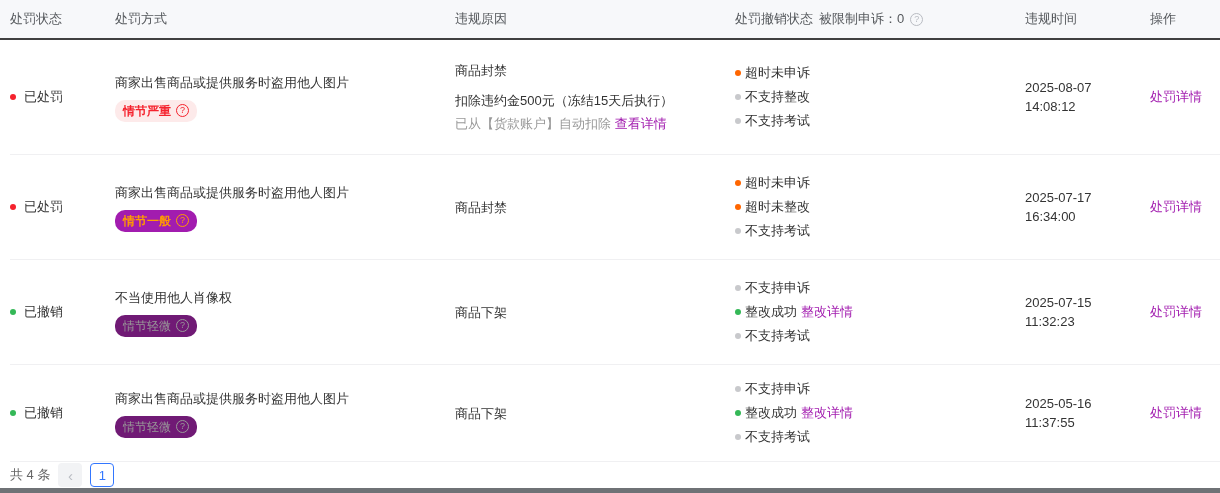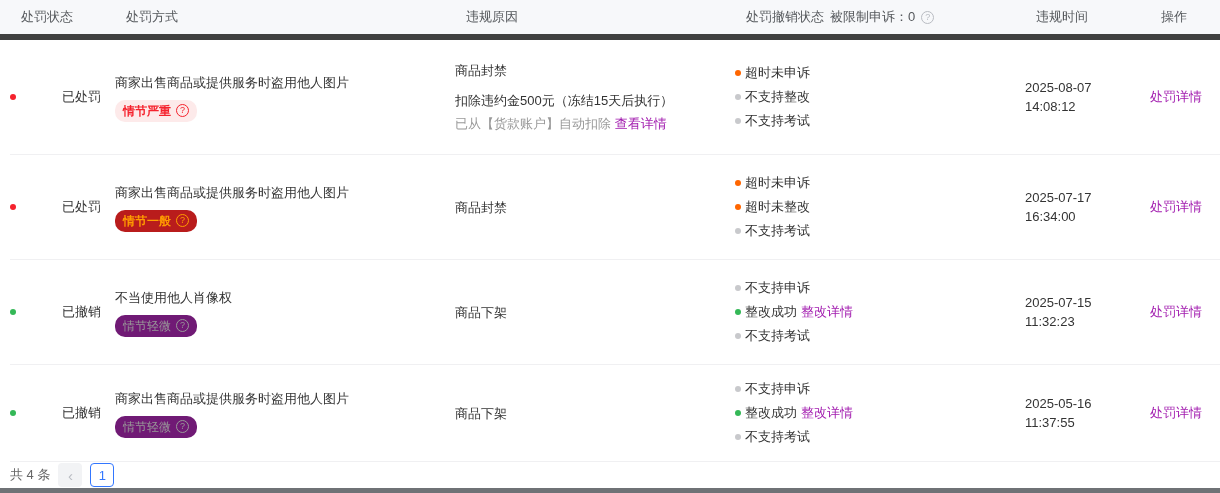--- a/index.html
+++ b/index.html
@@ -10,39 +10,39 @@
     font-size:13px; color:#333;
   }
   .table { width:1220px; padding-left:10px; }
   .grid-row {
     display:grid;
     grid-template-columns:105px 340px 280px 290px 125px 70px;
     align-items:center;
   }
   .thead {
     height:40px; background:#f7f8fa; color:#55585c;
-    border-bottom:6px solid #404040;
-    margin-left:-10px; padding-left:21px;
+    border-bottom:2px solid #404040;
+    margin-left:-10px; padding-left:10px;
   }
   .thead .cell { display:flex; align-items:center; gap:6px; }
   .underlink { color:#55585c; text-underline-offset:3px; cursor:pointer; }
   .row { border-bottom:1px solid #f0f0f2; }
   .r1 { height:115px; } .r2 { height:105px; } .r3 { height:105px; } .r4 { height:97px; }
   .cell { padding-right:14px; }
-  .status-cell { display:flex; align-items:center; gap:8px;justify-content:space-between; }
+  .status-cell { display:flex; align-items:center; gap:8px; }
   .dot { width:6px; height:6px; border-radius:50%; flex:0 0 auto; }
   .dot-red { background:#f5222d; } .dot-green { background:#34b857; }
   .dot-orange { background:#ff6600; } .dot-gray { background:#c8c9cc; }
   .reason-cell .rtext { line-height:19px; margin-bottom:8px; }
   .badge {
     display:inline-flex; align-items:center; gap:5px;
     font-size:12px; line-height:20px; padding:1px 8px; border-radius:10px;
   }
   .badge.severe { color:#f5222d; background:#fdeaea; font-weight:bold; }
-  .badge.normal { color:#ff9c00; background:#b91c1c; font-weight:bold; }
+  .badge.normal { color:#ff9c00; background:#a21caf; font-weight:bold; }
   .badge.light  { color:#999999; background:#701a75; }
   .qicon {
     display:inline-flex; align-items:center; justify-content:center;
     width:13px; height:13px; border:1px solid currentColor; border-radius:50%;
     font-size:9px; line-height:1; cursor:pointer; font-weight:normal;
   }
   .qicon.hdr { color:#b9bcc2; }
   .method-cell .m1 { line-height:19px; }
   .method-cell .m2 { line-height:19px; margin-top:11px; }
   .method-cell .m3 { line-height:19px; margin-top:4px; color:#999; }

